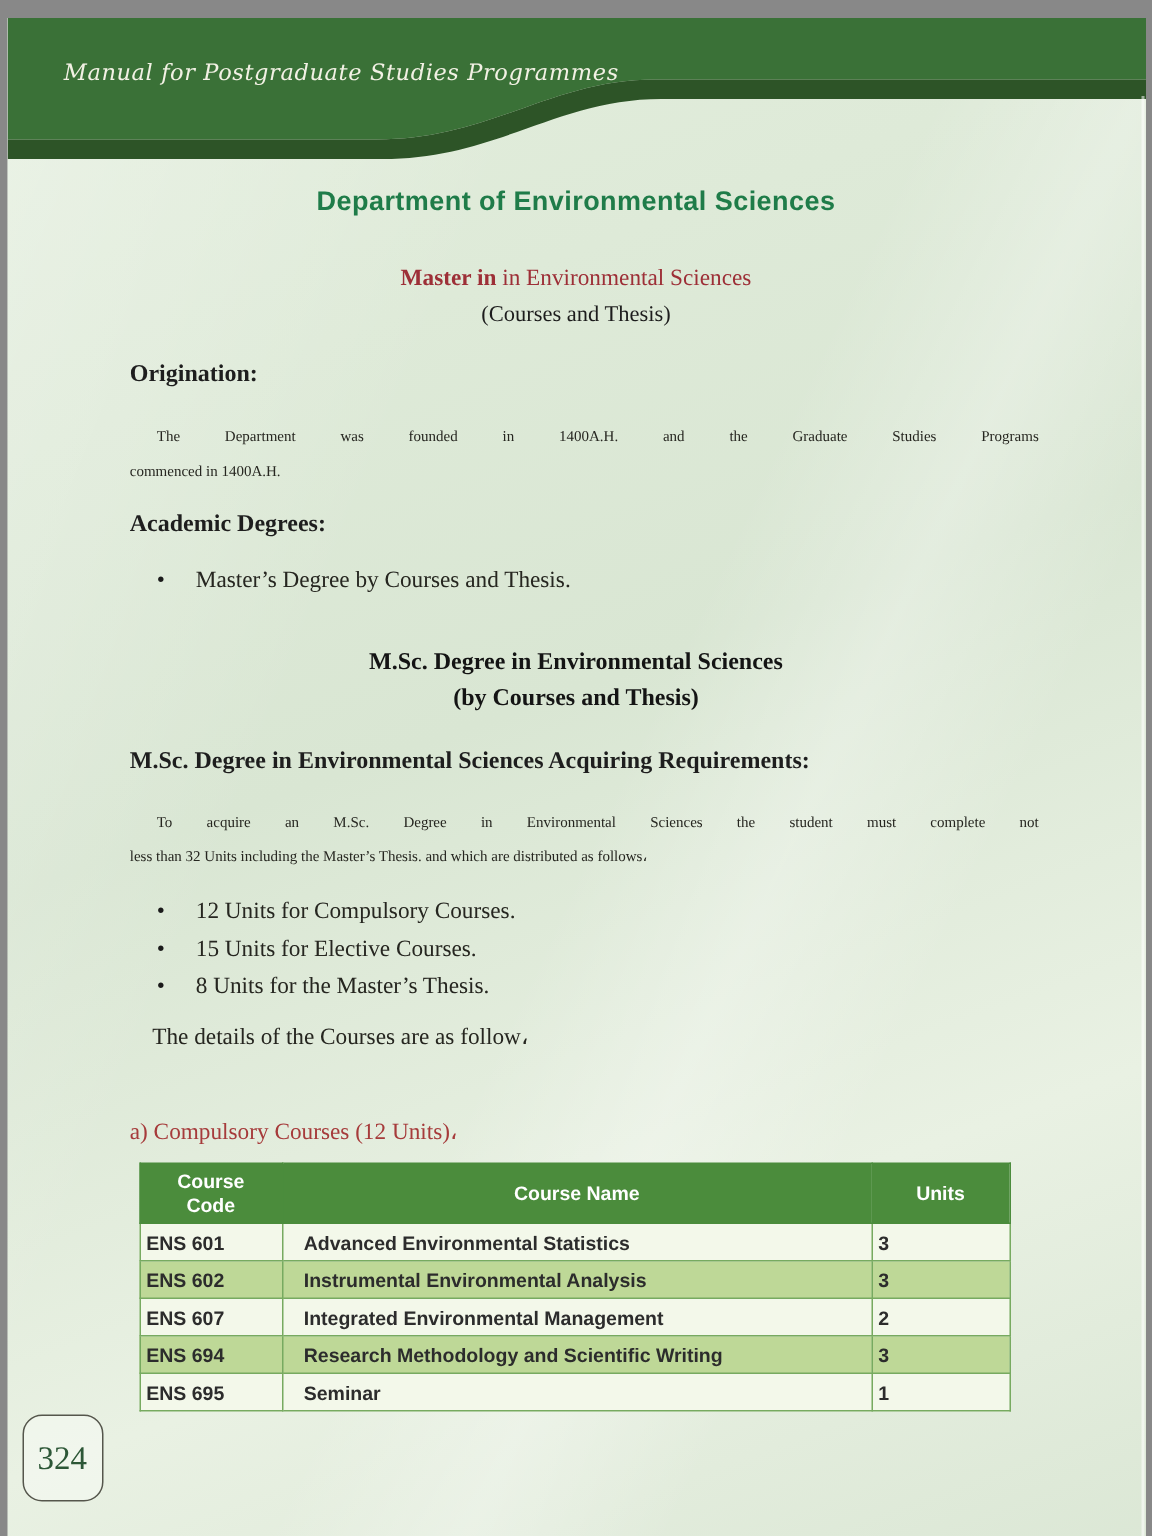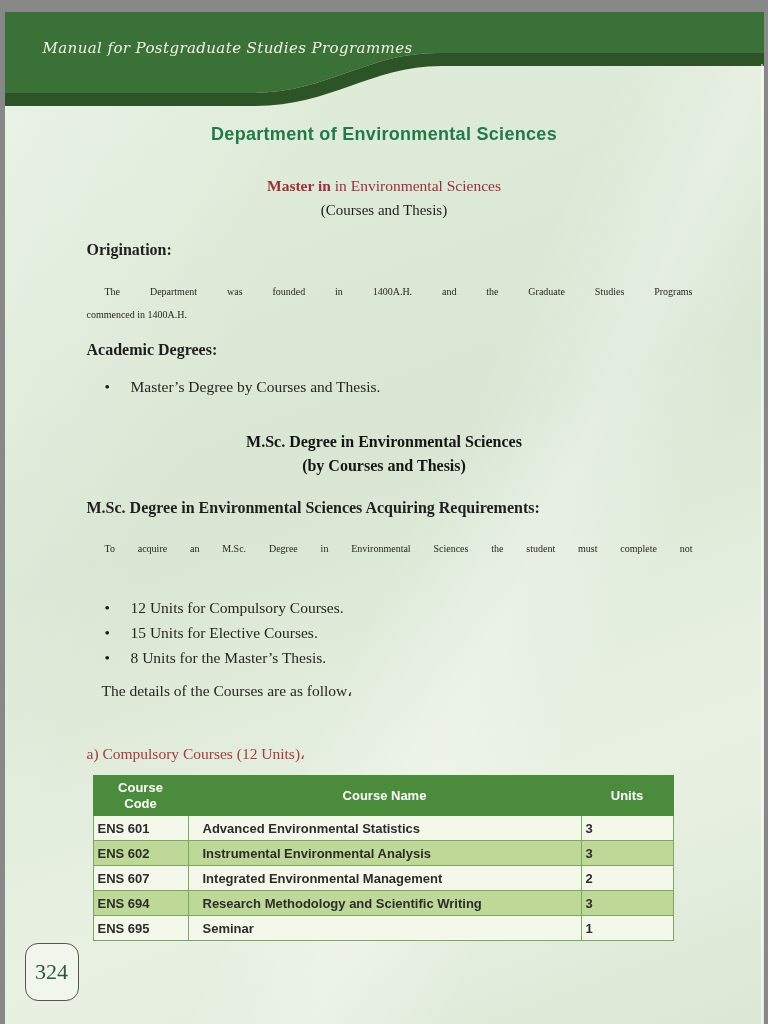--- a/index.html
+++ b/index.html
@@ -104,21 +104,21 @@
     color:#2c2c2c;
     height:24px;
     padding:0 4px;
     vertical-align:middle;
   }
   table.courses td.code, table.courses td.units{text-align:left;}
   table.courses td.name{text-align:left;padding-left:14px;}
   table.courses tr.row-light td{background:#f3f8ea;}
   table.courses tr.row-green td{background:#bed897;}
   .page-number-box{
-    position:absolute;left:20px;top:931px;
+    position:absolute;left:10px;top:931px;
     width:52px;height:56px;
     border:1.5px solid #55564c;
     border-radius:13px;
     background:rgba(250,253,248,0.45);
     display:flex;align-items:center;justify-content:center;
     font-size:22px;color:#2d5737;
   }
 </style>
 </head>
 <body>
@@ -146,20 +146,21 @@
 
   <div class="lm sec-head" style="top:329px;">Academic Degrees:</div>
   <div class="bullet-row" style="top:366px;"><span class="dot">•</span><span>Master’s Degree by Courses and Thesis.</span></div>
 
   <div class="center-head" style="top:445px;">(by Courses and Thesis)</div>
   <div class="center-head" style="top:421px;">M.Sc. Degree in Environmental Sciences</div>
 
   <div class="lm sec-head" style="top:487px;">M.Sc. Degree in Environmental Sciences Acquiring Requirements:</div>
   <div class="lm" style="top:525px;">
     <div class="para-line justify first">To acquire an M.Sc. Degree in Environmental Sciences the student must complete not</div>
+    <div class="para-line">less than 32 Units including the Master’s Thesis. and which are distributed as follows،</div>
   </div>
 
   <div class="bullet-row" style="top:587px;"><span class="dot">•</span><span>12 Units for Compulsory Courses.</span></div>
   <div class="bullet-row" style="top:612px;"><span class="dot">•</span><span>15 Units for Elective Courses.</span></div>
   <div class="bullet-row" style="top:637px;"><span class="dot">•</span><span>8 Units for the Master’s Thesis.</span></div>
 
   <div class="details-note" style="top:670px;">The details of the Courses are as follow،</div>
 
   <div class="red-head" style="top:733px;">a) Compulsory Courses (12 Units)،</div>
 

